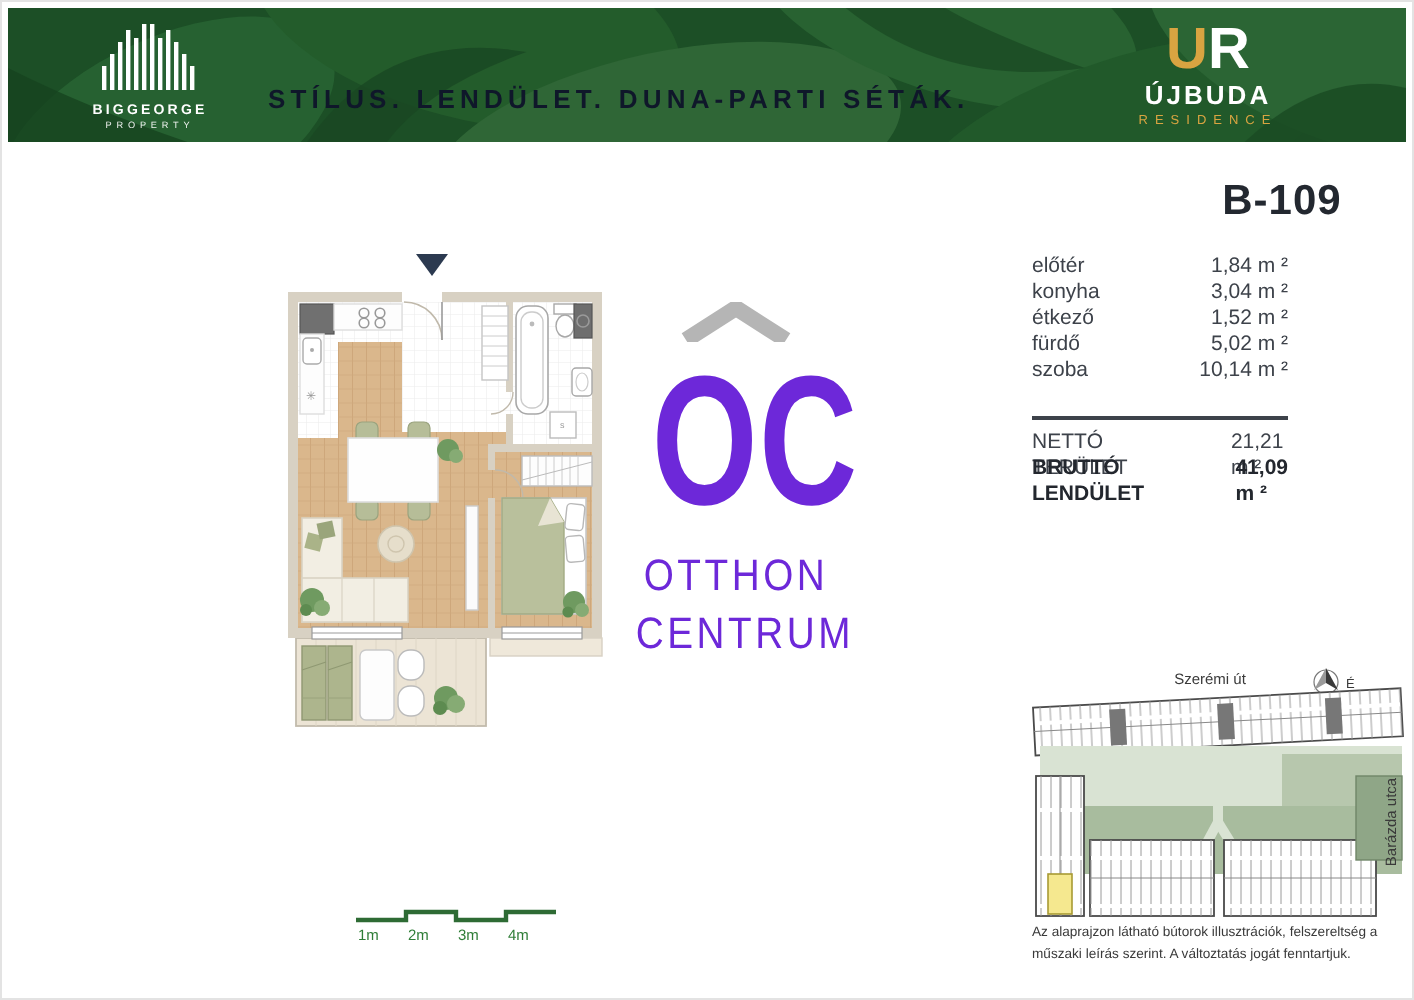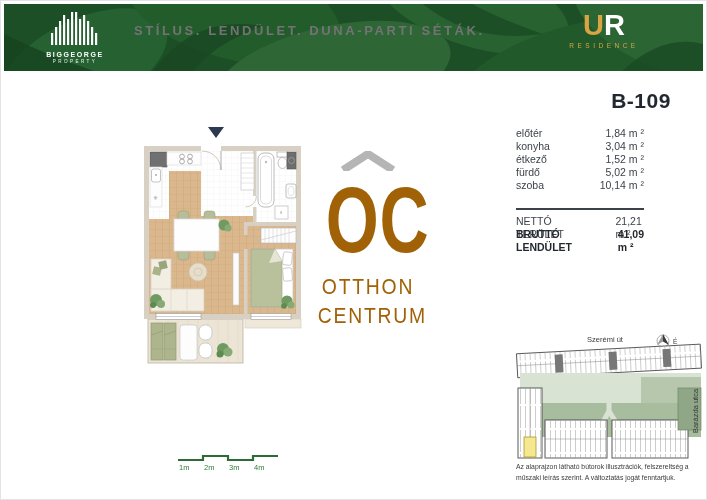--- a/index.html
+++ b/index.html
@@ -5,21 +5,21 @@
   html,body{margin:0;padding:0;background:#fff;}
   #page{position:relative;width:707px;height:500px;background:#fff;overflow:hidden;
         font-family:"Liberation Sans",sans-serif;border:1px solid #e3e3e3;box-sizing:border-box;}
 
   
   .header{position:absolute;left:3px;top:3px;right:3px;height:67px;overflow:hidden;}
   .header svg.leaves{position:absolute;left:0;top:0;width:100%;height:100%;}
   .bg-logo{position:absolute;left:16px;top:7px;width:110px;text-align:center;color:#fff;}
   .bg-logo .bg-name{font-size:7px;font-weight:bold;letter-spacing:1.6px;margin-top:2px;}
   .bg-logo .bg-sub{font-size:4.6px;letter-spacing:2.4px;margin-top:1px;opacity:.92;}
-  .tagline{position:absolute;left:130px;top:19px;color:#737373;font-size:13px;font-weight:600;
+  .tagline{position:absolute;left:130px;top:38px;color:#0f172a;font-size:13px;font-weight:600;
            letter-spacing:2.6px;white-space:nowrap;}
   .ur-logo{position:absolute;left:550px;top:6px;width:100px;text-align:center;}
   .ur-mark{font-size:29px;font-weight:800;line-height:30px;letter-spacing:0px;}
   .ur-mark .u{color:#d9a441;} .ur-mark .r{color:#ffffff;}
   .ur-name{color:#fff;font-size:13px;font-weight:800;letter-spacing:1.5px;margin-top:0px;}
   .ur-sub{color:#d9a441;font-size:6.5px;letter-spacing:3.5px;margin-top:2px;}
 
   
   .unit-title{position:absolute;left:570px;top:88px;width:140px;text-align:center;
               font-size:21px;font-weight:800;color:#232830;letter-spacing:.5px;}
@@ -30,21 +30,21 @@
   .totals{position:absolute;left:515px;top:214px;width:128px;}
   .total-row{display:flex;justify-content:space-between;height:13px;line-height:13px;
              font-size:10.5px;color:#3d424a;gap:44px;}
   .total-row.bold{font-weight:bold;color:#23272e;}
 
   .siteplan{position:absolute;left:512px;top:332px;}
   .disclaimer{position:absolute;left:515px;top:461px;width:192px;font-size:6.8px;
               line-height:1.55;color:#3a3a3a;}
 
   
-  .watermark{position:absolute;left:310px;top:150px;width:114px;text-align:center;color:#a16207;}
+  .watermark{position:absolute;left:310px;top:150px;width:114px;text-align:center;color:#6d28d9;}
   .wm-oc{font-size:92px;font-weight:700;line-height:.98;transform:scaleX(.74);
          transform-origin:center;letter-spacing:1px;}
   .wm-l1{font-size:22px;font-weight:500;letter-spacing:2px;transform:scaleX(.88);
          transform-origin:center;margin-top:9px;}
   .wm-l2{font-size:22px;font-weight:500;letter-spacing:2px;transform:scaleX(.88);
          transform-origin:center;margin-top:3px;}
 
   
   .floorplan{position:absolute;left:140px;top:120px;}
   .scalebar{position:absolute;left:175px;top:450px;}
@@ -90,20 +90,21 @@
         </g>
       </svg>
       <div class="bg-name">BIGGEORGE</div>
       <div class="bg-sub">PROPERTY</div>
     </div>
 
     <div class="tagline">STÍLUS. LENDÜLET. DUNA-PARTI SÉTÁK.</div>
 
     <div class="ur-logo">
       <div class="ur-mark"><span class="u">U</span><span class="r">R</span></div>
+      <div class="ur-name">ÚJBUDA</div>
       <div class="ur-sub">RESIDENCE</div>
     </div>
   </div>
 
   <svg class="floorplan" width="170" height="315" viewBox="0 0 170 315">
     <defs>
       <pattern id="grid" width="6" height="6" patternUnits="userSpaceOnUse">
         <path d="M6,0 L0,0 0,6" fill="none" stroke="#ececec" stroke-width="0.6"></path>
       </pattern>
       <pattern id="plank" width="7" height="7" patternUnits="userSpaceOnUse">

